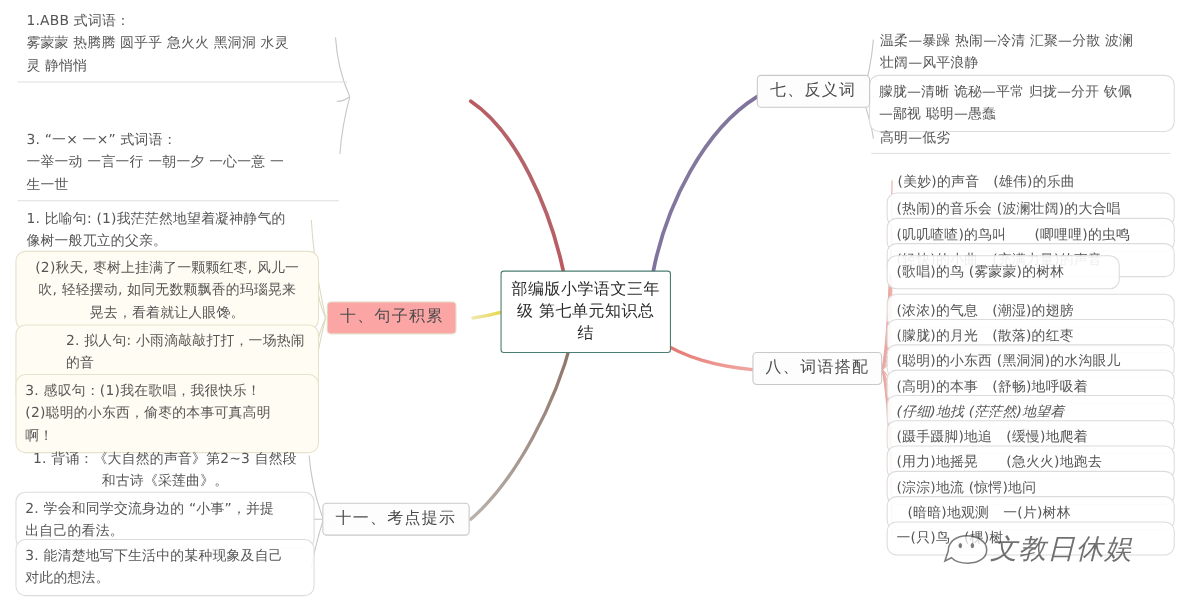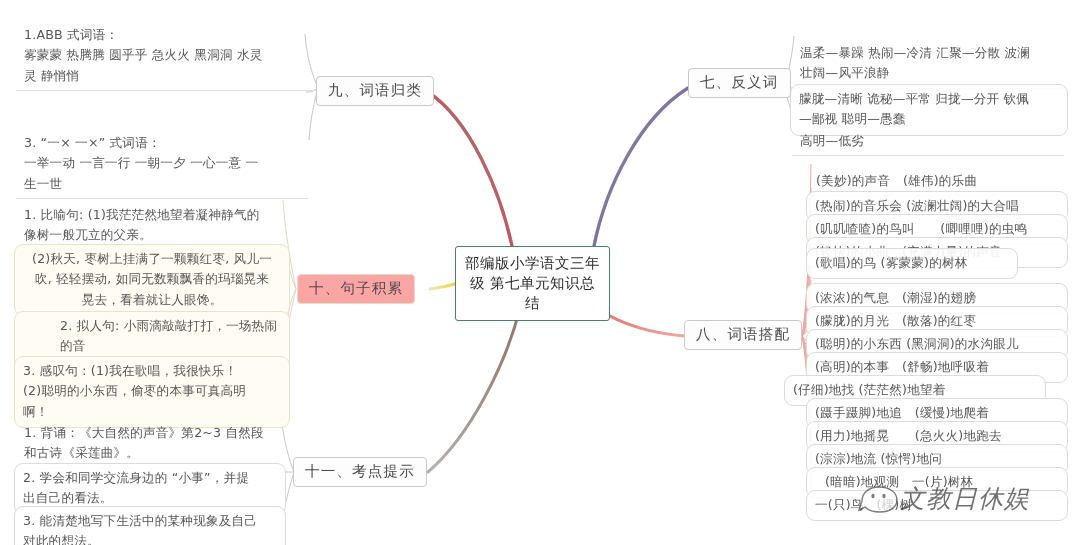--- a/index.html
+++ b/index.html
@@ -64,21 +64,20 @@
 
   
   .leaf {
     position: absolute;
     box-sizing: border-box;
     font-size: 12.6px;
     line-height: 1.62;
     color: #555555;
     letter-spacing: .2px;
     z-index: 4;
-    margin-top: 16px;
   }
   .leaf .ln { display: block; white-space: pre-wrap; }
 
   
   .leaf.card {
     border: 1px solid #dcdcdc;
     border-radius: 9px;
     background: rgba(255,255,255,.9);
     padding: 4px 8px 5px;
   }
@@ -187,23 +186,20 @@
     <path d="M 802 336 C 808 358 810 406 811 441" stroke="#eba8a2" stroke-width="1" fill="none"></path>
     <path d="M 802 336 C 808 362 810 420 811 464" stroke="#eba8a2" stroke-width="1" fill="none"></path>
     <path d="M 802 336 C 808 366 810 434 811 487" stroke="#eba8a2" stroke-width="1" fill="none"></path>
   </svg>
 
   <div class="center-node">
     <span class="ln">部编版小学语文三年级</span>
     <span class="ln">第七单元知识总结</span>
   </div>
 
-  <div class="chip" style="left:316px; top:76px;">
-    <span>九、词语归类</span>
-  </div>
 
   <div class="chip yellowish" style="left:297px; top:274px;">
     <span>十、句子积累</span>
   </div>
 
   <div class="chip" style="left:293px; top:457px;">
     <span>十一、考点提示</span>
   </div>
 
   <div class="chip" style="left:688px; top:68px;">
@@ -242,21 +238,21 @@
     <span class="ln">2. 拟人句: 小雨滴敲敲打打，一场热闹的音</span>
     <span class="ln">乐会便开始了。</span>
   </div>
 
   <div class="leaf card" style="left:14px; top:340px; width:276px; background:#fffdf3; border-color:#e6e2cb;">
     <span class="ln">3. 感叹句：(1)我在歌唱，我很快乐！</span>
     <span class="ln">(2)聪明的小东西，偷枣的本事可真高明</span>
     <span class="ln">啊！</span>
   </div>
 
-  <div class="leaf under" style="left:16px; top:404px; width:268px;">
+  <div class="leaf under" style="left:16px; top:404px; width:268px;text-align:center;">
     <span class="ln">1. 背诵：《大自然的声音》第2~3 自然段</span>
     <span class="ln">和古诗《采莲曲》。</span>
   </div>
 
   <div class="leaf card" style="left:14px; top:447px; width:272px;">
     <span class="ln">2. 学会和同学交流身边的 “小事”，并提</span>
     <span class="ln">出自己的看法。</span>
   </div>
 
   <div class="leaf card" style="left:14px; top:490px; width:272px;">
@@ -298,21 +294,21 @@
   </div>
   <div class="leaf card" style="left:806px; top:290px; width:262px;">
     <span class="ln">(朦胧)的月光　(散落)的红枣</span>
   </div>
   <div class="leaf card" style="left:806px; top:313px; width:262px;">
     <span class="ln">(聪明)的小东西 (黑洞洞)的水沟眼儿</span>
   </div>
   <div class="leaf card" style="left:806px; top:336px; width:262px;">
     <span class="ln">(高明)的本事　(舒畅)地呼吸着</span>
   </div>
-  <div class="leaf card" style="left:784px; top:359px; width:262px;">
+  <div class="leaf card" style="left:806px; top:359px; width:262px;font-style:italic;">
     <span class="ln">(仔细)地找 (茫茫然)地望着</span>
   </div>
   <div class="leaf card" style="left:806px; top:382px; width:262px;">
     <span class="ln">(蹑手蹑脚)地追　(缓慢)地爬着</span>
   </div>
   <div class="leaf card" style="left:806px; top:405px; width:262px;">
     <span class="ln">(用力)地摇晃　　(急火火)地跑去</span>
   </div>
   <div class="leaf card" style="left:806px; top:428px; width:262px;">
     <span class="ln">(淙淙)地流 (惊愕)地问</span>

